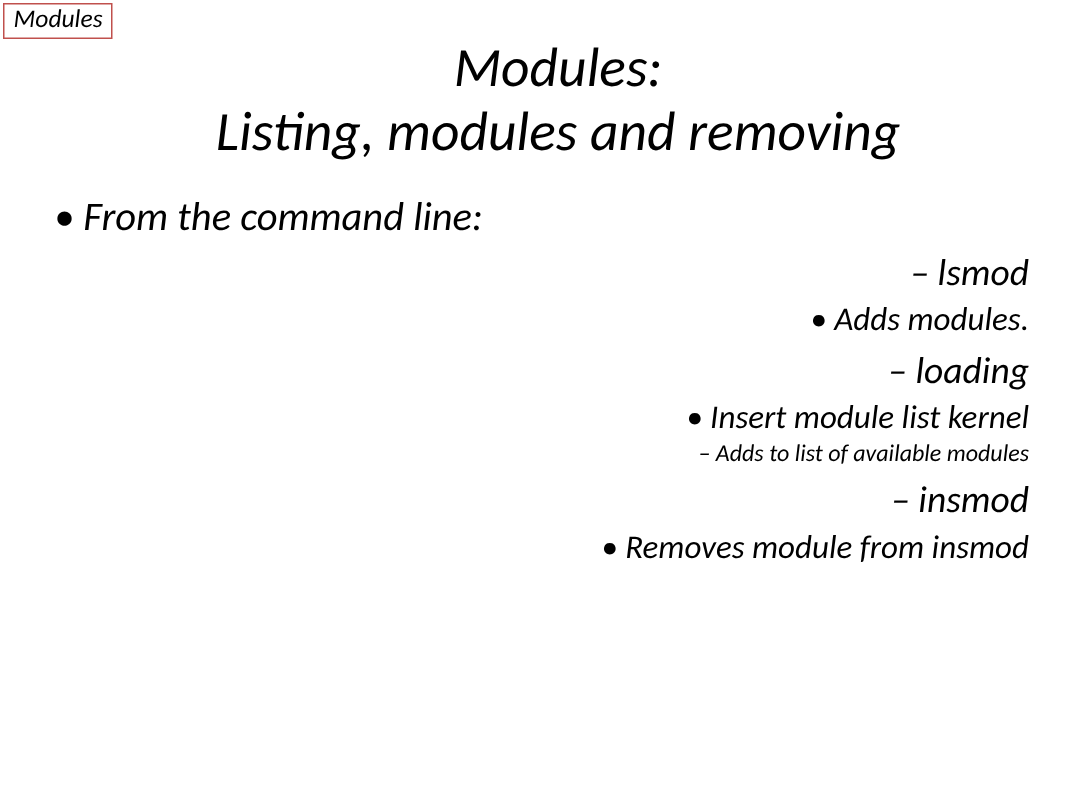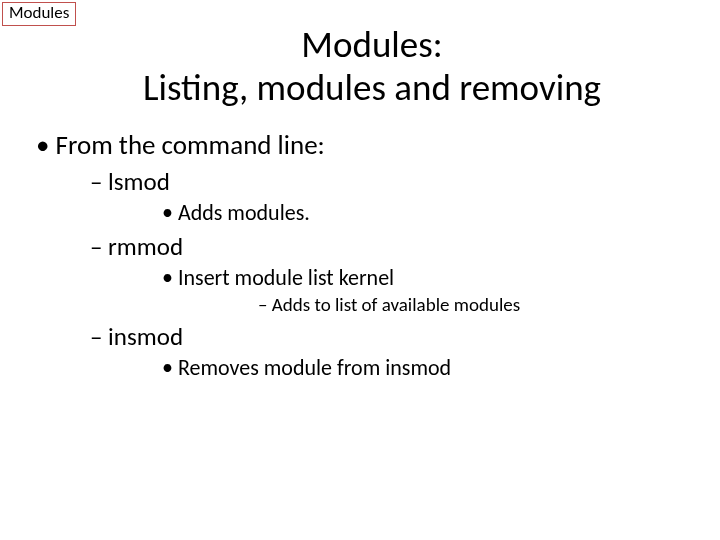--- a/index.html
+++ b/index.html
@@ -10,20 +10,21 @@
     background: #ffffff;
     font-family: "Calibri", "Segoe UI", Arial, sans-serif;
     color: #000;
     overflow: hidden;
   }
   .slide {
     position: relative;
     width: 708px;
     height: 540px;
     box-sizing: border-box;
+    font-style: italic;
   }
   .tag {
     position: absolute;
     top: 2px;
     left: 2px;
     border: 1px solid #c0504d;
     padding: 1px 6px 2px 6px;
     font-size: 17px;
     line-height: 1.1;
     color: #000;
@@ -58,20 +59,21 @@
   .lvl1 > li::before {
     content: "• ";
   }
   .lvl2 > li {
     padding-left: 28px;
     text-indent: -18px;
     margin-left: 22px;
     margin-top: 4px;
     margin-bottom: 2px;
     font-size: 25px;
+    text-align: right;
   }
   .lvl2 > li::before {
     content: "– ";
   }
   .lvl3 > li {
     padding-left: 24px;
     text-indent: -18px;
     margin-left: 48px;
     margin-top: 2px;
     margin-bottom: 2px;
@@ -79,21 +81,21 @@
   }
   .lvl3 > li::before {
     content: "• ";
   }
   .lvl4 > li {
     padding-left: 24px;
     text-indent: -18px;
     margin-left: 72px;
     margin-top: 2px;
     margin-bottom: 2px;
-    font-size: 19px;
+    font-size: 16px;
   }
   .lvl4 > li::before {
     content: "– ";
   }
 </style>
 </head>
 <body>
 
 <div class="slide">
 
@@ -111,21 +113,21 @@
         <ul class="lvl2">
           <li>
             <span>lsmod</span>
             <ul class="lvl3">
               <li>
                 <span>Adds modules.</span>
               </li>
             </ul>
           </li>
           <li>
-            <span>rmmod</span>
+            <span>loading</span>
             <ul class="lvl3">
               <li>
                 <span>Insert module list kernel</span>
                 <ul class="lvl4">
                   <li>
                     <span>Adds to list of available modules</span>
                   </li>
                 </ul>
               </li>
             </ul>

